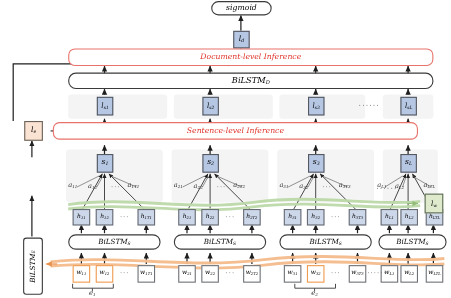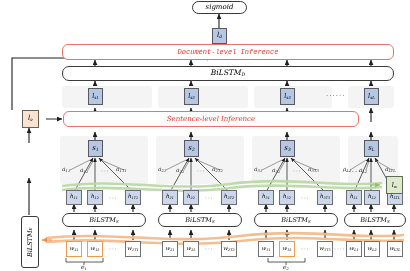--- a/index.html
+++ b/index.html
@@ -194,21 +194,21 @@
     <span class="lbl" style="font-size:7px;">sigmoid</span>
   </div>
 
   <div class="node sq" style="left:212px;top:28px;width:15px;height:16px;">
     <span class="lbl" style="font-size:7px;">
       <span>l</span><span class="sub">d</span>
     </span>
   </div>
 
   <div class="node pill-red" style="left:62px;top:44px;width:332px;height:16px;">
-    <span class="lbl" style="font-size:7px;font-family:Liberation Mono, monospace;">Document-level  Inference</span>
+    <span class="lbl" style="font-size:7px;">Document-level  Inference</span>
   </div>
 
   <div class="node pill" style="left:62px;top:66px;width:332px;height:15px;">
     <span class="lbl" style="font-size:7.5px;">
       <span>BiLSTM</span><span class="sub">D</span>
     </span>
   </div>
 
   <div class="node sq" style="left:88px;top:88px;width:15px;height:17px;">
     <span class="lbl" style="font-size:6.5px;">
@@ -225,21 +225,21 @@
       <span>l</span><span class="sub">s3</span>
     </span>
   </div>
   <div class="node sq" style="left:364px;top:88px;width:15px;height:17px;">
     <span class="lbl" style="font-size:6.5px;">
       <span>l</span><span class="sub">sL</span>
     </span>
   </div>
   <div class="dots" style="left:326px;top:92px;font-size:7px;">······</div>
 
-  <div class="node pill-red" style="left:63px;top:111px;width:296px;height:16px;">
+  <div class="node pill-red" style="left:48px;top:111px;width:332px;height:16px;">
     <span class="lbl" style="font-size:7px;">Sentence-level  Inference</span>
   </div>
 
   <div class="node sq-tan" style="left:22px;top:110px;width:17px;height:18px;">
     <span class="lbl" style="font-size:7px;">
       <span>l</span><span class="sub">e</span>
     </span>
   </div>
 
 

